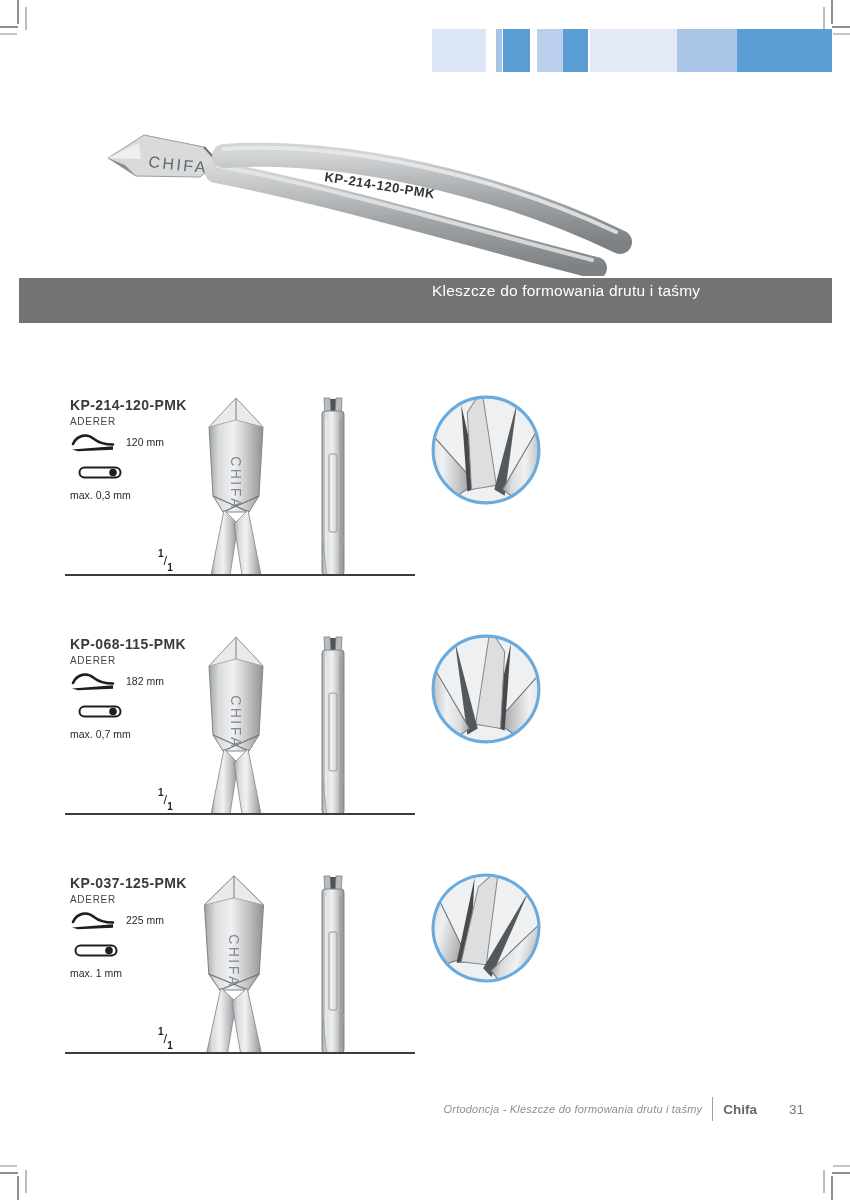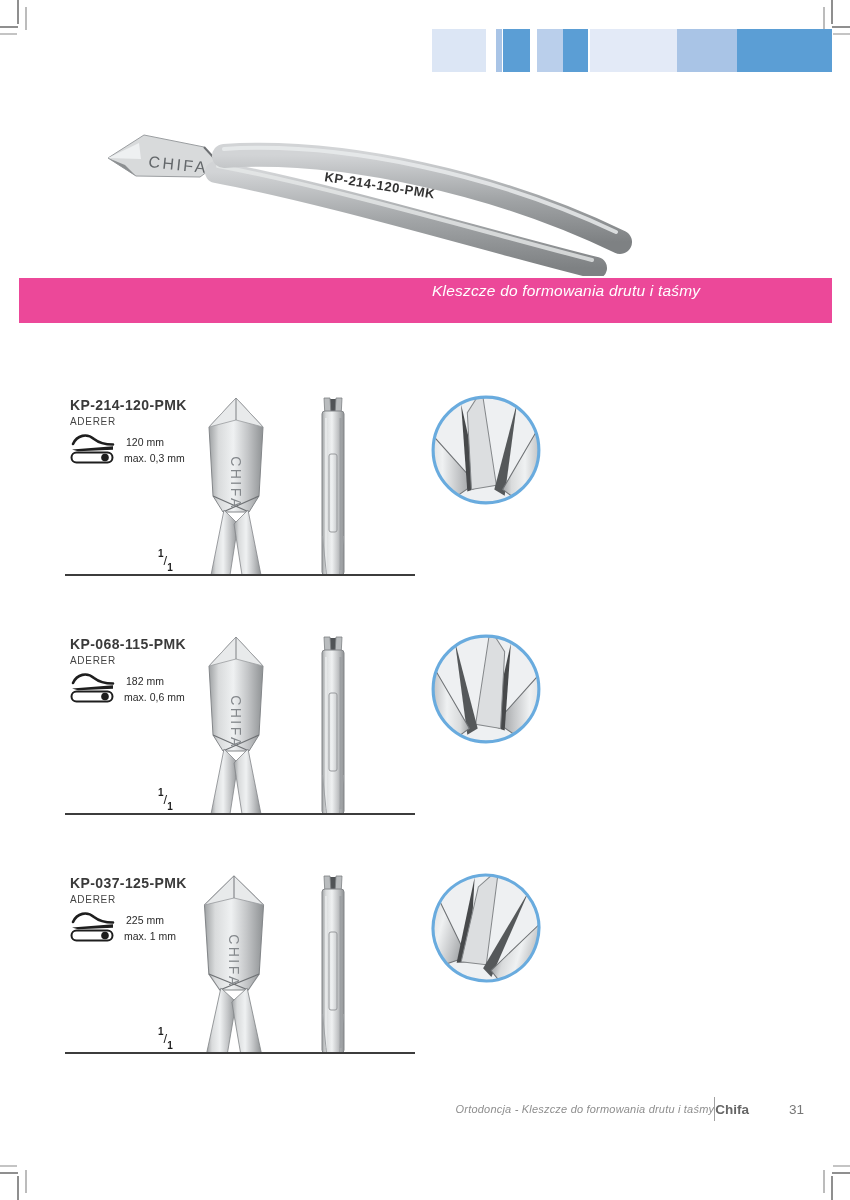--- a/index.html
+++ b/index.html
@@ -39,21 +39,21 @@
   .product { position:absolute; left:0; width:850px; height:185px; }
   .p1 { top:394px; } .p2 { top:633px; } .p3 { top:872px; }
 
   .pcode { position:absolute; left:70px; top:3px; font-size:14px; font-weight:bold;
            letter-spacing:0.4px; color:#3a3a3a; }
   .ptype { position:absolute; left:70px; top:22px; font-size:10px; letter-spacing:0.7px; color:#454545; }
 
   .spec { position:absolute; left:70px; display:flex; align-items:center; gap:10px;
           font-size:10.5px; color:#2a2a2a; }
   .spec-len { top:37px; }
-  .spec-wire { top:57px; }
+  .spec-wire { top:72px;flex-direction:column; }
   .spec svg { display:block; flex:none; }
 
   .scale { position:absolute; left:158px; top:157px; font-size:12px; color:#1e1e1e; }
   .scale sup { font-size:10px; font-weight:bold; position:relative; top:-3px; }
   .scale sub { font-size:10px; font-weight:bold; position:relative; top:3px; }
   .scale .sl { font-size:13px; }
 
   .front-view { position:absolute; left:204px; top:2px; width:64px; height:179px; }
   .p3 .front-view { left:199px; width:70px; }
   .side-view  { position:absolute; left:316px; top:2px; width:34px; height:179px; }
@@ -67,26 +67,26 @@
 
   .detail { position:absolute; left:430px; top:0; width:112px; height:112px; }
   .p2 .detail { transform:scaleX(-1); }
   .p3 .detail { transform:rotate(16deg); }
 
   .baseline { position:absolute; left:65px; top:180px; width:350px; height:2px; background:#3c3c3c; }
 
   
   .footer {
     position:absolute; top:1096px; right:46px; height:26px;
-    display:flex; align-items:center; gap:0;
+    display:flex; align-items:center; gap:10px;
   }
   .crumb { font-style:italic; font-size:11px; color:#8e8e8e; letter-spacing:0.2px; }
   .fdiv  { width:1px; height:24px; background:#a0a0a0; }
   .fbrand { font-size:13.5px; font-weight:bold; color:#666666; }
-  .fpage  { font-size:13.5px; color:#777777; margin-left:40px; }
+  .fpage  { font-size:13.5px; color:#777777; margin-left:22px; }
 
   .defs-svg { position:absolute; width:0; height:0; }
 </style>
 </head>
 <body>
 
 <div class="page">
 
   <svg class="defs-svg" aria-hidden="true">
     <defs>
@@ -182,21 +182,21 @@
     <path d="M16 40 L44 58 L33 47 Z" fill="#8c8f91"></path>
     <text x="56" y="49" transform="rotate(6 56 49)" font-size="16" letter-spacing="2.5" fill="#63676a">CHIFA</text>
     <path d="M112 29 L143 63" stroke="#6d7073" stroke-width="2"></path>
     <path d="M124 54 C 240 76, 392 122, 504 150" stroke="url(#handleG)" stroke-width="22" fill="none" stroke-linecap="round"></path>
     <path d="M126 48 C 242 70, 392 114, 500 142" stroke="#e6e8e9" stroke-width="4" fill="none" stroke-linecap="round" opacity="0.8"></path>
     <path d="M132 38 C 252 30, 408 66, 528 124" stroke="url(#handleG)" stroke-width="24" fill="none" stroke-linecap="round"></path>
     <path d="M132 31 C 252 23, 406 58, 524 114" stroke="#e9ebec" stroke-width="4" fill="none" stroke-linecap="round" opacity="0.85"></path>
     <text x="232" y="63" transform="rotate(9 232 63)" font-size="13" font-weight="bold" letter-spacing="0.6" fill="#333333">KP-214-120-PMK</text>
   </svg>
 
-  <div class="banner" style="background: #ec4899; font-style: italic;">
+  <div class="banner" style="background: #737373;">
     <div class="banner-inner">
       <div class="banner-pl">Kleszcze do formowania drutu i taśmy</div>
     </div>
   </div>
 
   <section class="product p1">
     <div class="pcode">KP-214-120-PMK</div>
     <div class="ptype">ADERER</div>
     <div class="spec spec-len">
       <svg width="46" height="22" viewBox="0 0 46 22">
@@ -234,21 +234,21 @@
         <path d="M3 13 C 7 4, 17 2, 24 8 C 29 12, 36 13.5, 43 13.5" stroke="#1e1e1e" stroke-width="2.6" fill="none" stroke-linecap="round"></path>
         <path d="M2 18.5 L43 15.2 L43 18.8 L8 20.2 Z" fill="#1e1e1e"></path>
       </svg>
       <span>182 mm</span>
     </div>
     <div class="spec spec-wire">
       <svg width="44" height="13" viewBox="0 0 44 13">
         <rect x="1.5" y="1.5" width="41" height="10" rx="5" fill="none" stroke="#1e1e1e" stroke-width="2"></rect>
         <circle cx="35" cy="6.5" r="3.8" fill="#1e1e1e"></circle>
       </svg>
-      <span>max. 0,6 mm</span>
+      <span>max. 0,7 mm</span>
     </div>
     <span class="scale"><sup>1</sup><span class="sl">/</span><sub>1</sub></span>
     <svg class="front-view" viewBox="0 0 64 179" preserveAspectRatio="none">
         <use href="#sym-front"></use>
       </svg>
     <span class="chifa-vert">CHIFA</span>
     <svg class="side-view" viewBox="0 0 34 179" preserveAspectRatio="none">
         <use href="#sym-side"></use>
       </svg>
     <svg class="detail" viewBox="0 0 108 108">

